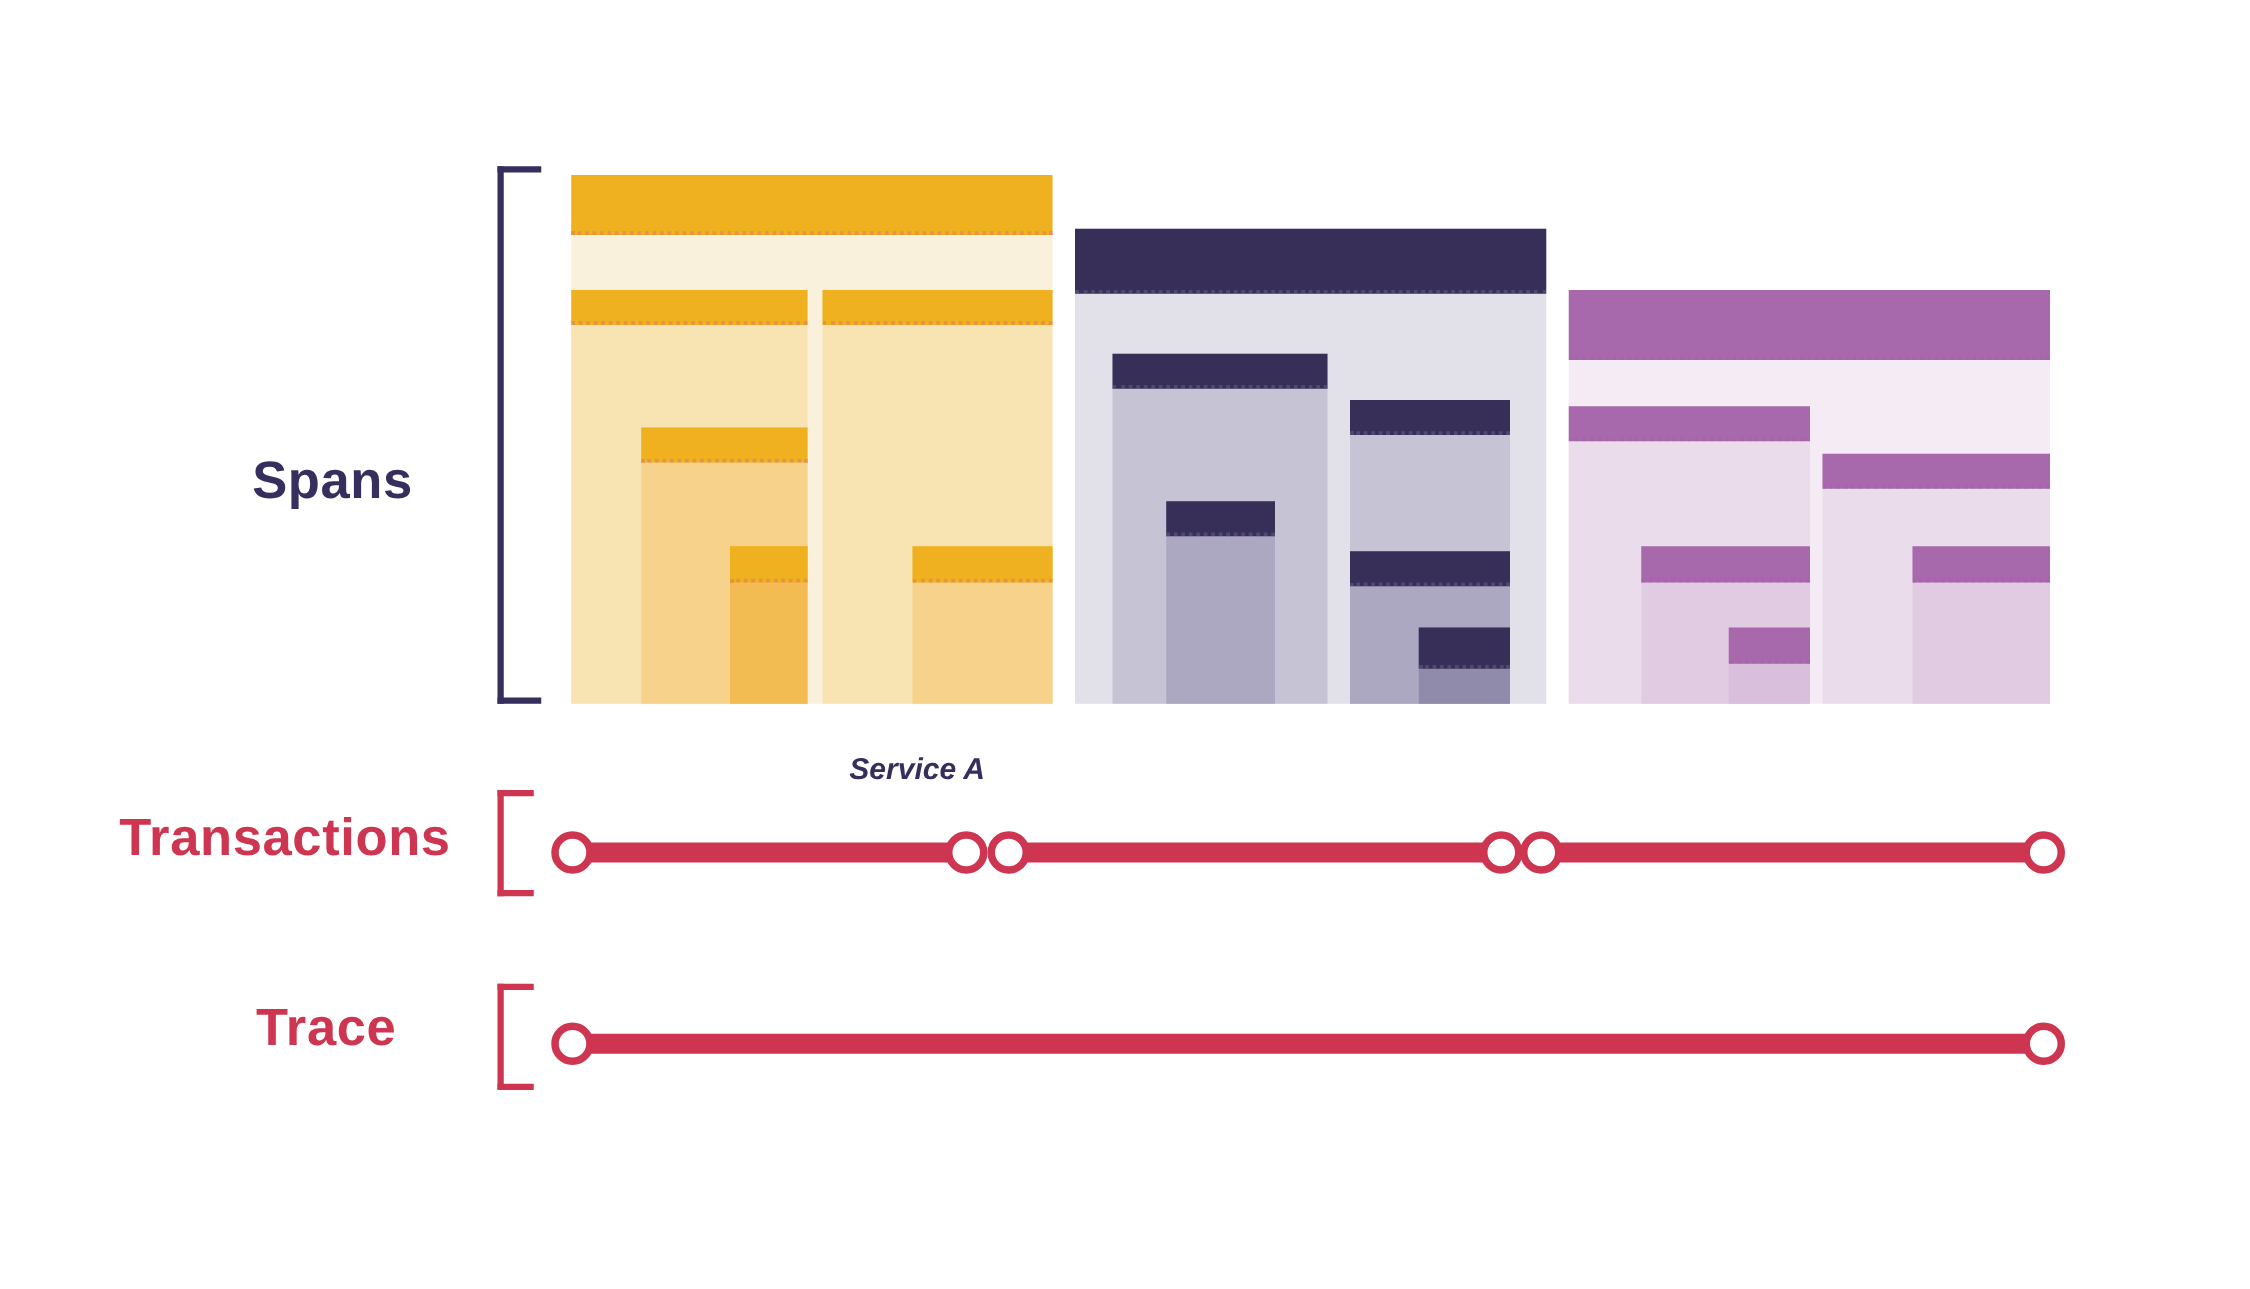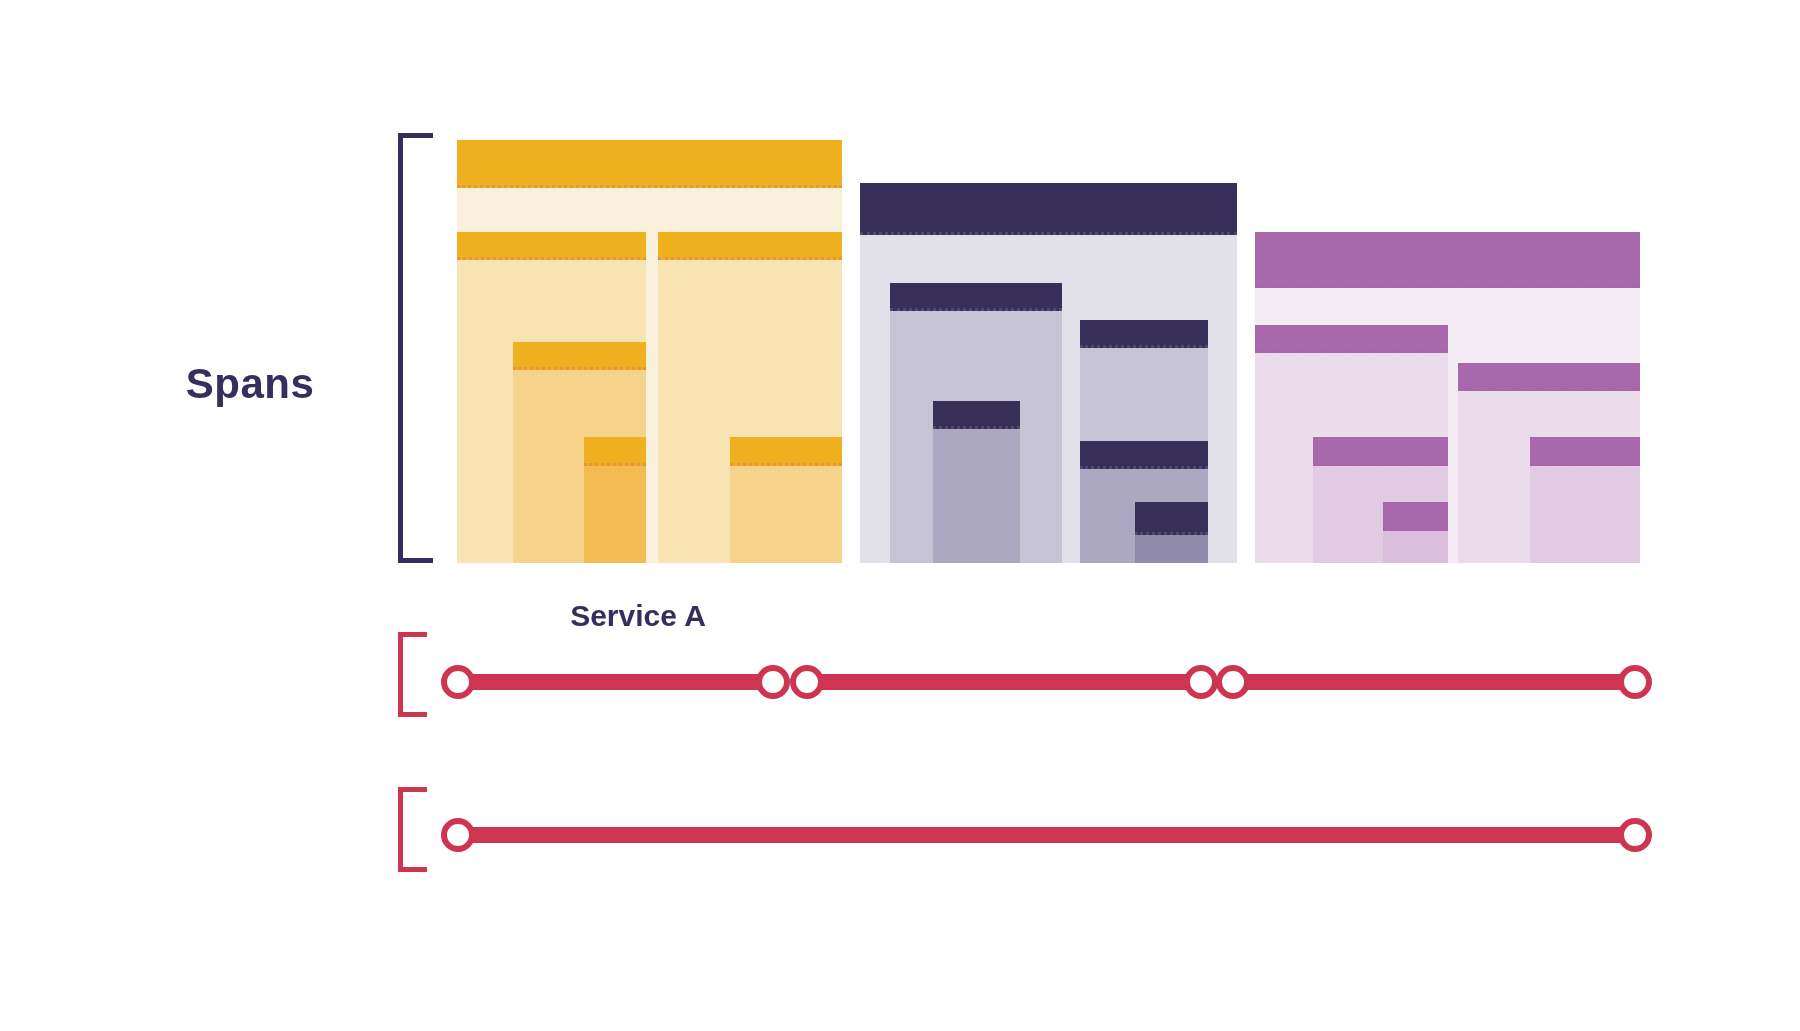--- a/index.html
+++ b/index.html
@@ -15,21 +15,21 @@
     position:absolute;
     width:340px;
     text-align:center;
     font-weight:700;
     font-size:42px;
     line-height:44px;
     letter-spacing:0.5px;
   }
   .navy-text{color:var(--text-navy,#362E5D);}
   .red-text{color:var(--accent-red,#CD3551);}
-  #spans-label{left:80px;top:362px;}
+  #spans-label{left:96px;top:362px;}
   #transactions-label{left:58px;top:648px;}
   #trace-label{left:91px;top:800px;}
 
   
   .bracket{position:absolute;background:transparent;}
   .bracket.navy{
     border-left:5px solid var(--text-navy,#362E5D);
     border-top:5px solid var(--text-navy,#362E5D);
     border-bottom:5px solid var(--text-navy,#362E5D);
   }
@@ -67,25 +67,26 @@
 
   #service-a{left:457px;top:140px;width:385px;height:423px;}
   #service-b{left:860px;top:183px;width:377px;height:380px;}
   #service-c{left:1255px;top:232px;width:385px;height:331px;}
 
   
   .svc-label{
     position:absolute;
     width:300px;
     top:598px;
-    text-align:center;
+    text-align:right;
     font-weight:700;
-    font-size:30px;
+    font-size:24px;
     line-height:36px;
     color:var(--text-navy,#362E5D);
+    font-style:italic;
   }
   #service-a-label{left:488px;}
   #service-b-label{left:879px;}
   #service-c-label{left:1287px;top:595px;}
 
   
   .tl-line{
     position:absolute;
     height:16px;
     background:var(--accent-red,#CD3551);
@@ -103,20 +104,22 @@
   .tx-dot{top:665px;}
   .trace-line{top:827px;}
   .trace-dot{top:818px;}
 </style>
 </head>
 <body>
 
 <div id="canvas">
 
   <div class="row-label navy-text" id="spans-label">Spans</div>
+  <div class="row-label red-text" id="transactions-label">Transactions</div>
+  <div class="row-label red-text" id="trace-label">Trace</div>
 
   <div class="bracket navy" id="spans-bracket"></div>
   <div class="bracket red" id="transactions-bracket"></div>
   <div class="bracket red" id="trace-bracket"></div>
 
   <div class="svc a-bg" id="service-a">
     <div class="span-box a-hdr" style="left:0;top:0;width:385px;height:45px;"></div>
     <div class="span-box a-l2" style="left:0;top:92px;width:189px;height:331px;">
       <div class="hdr a-hdr" style="height:25px;"></div>
     </div>

